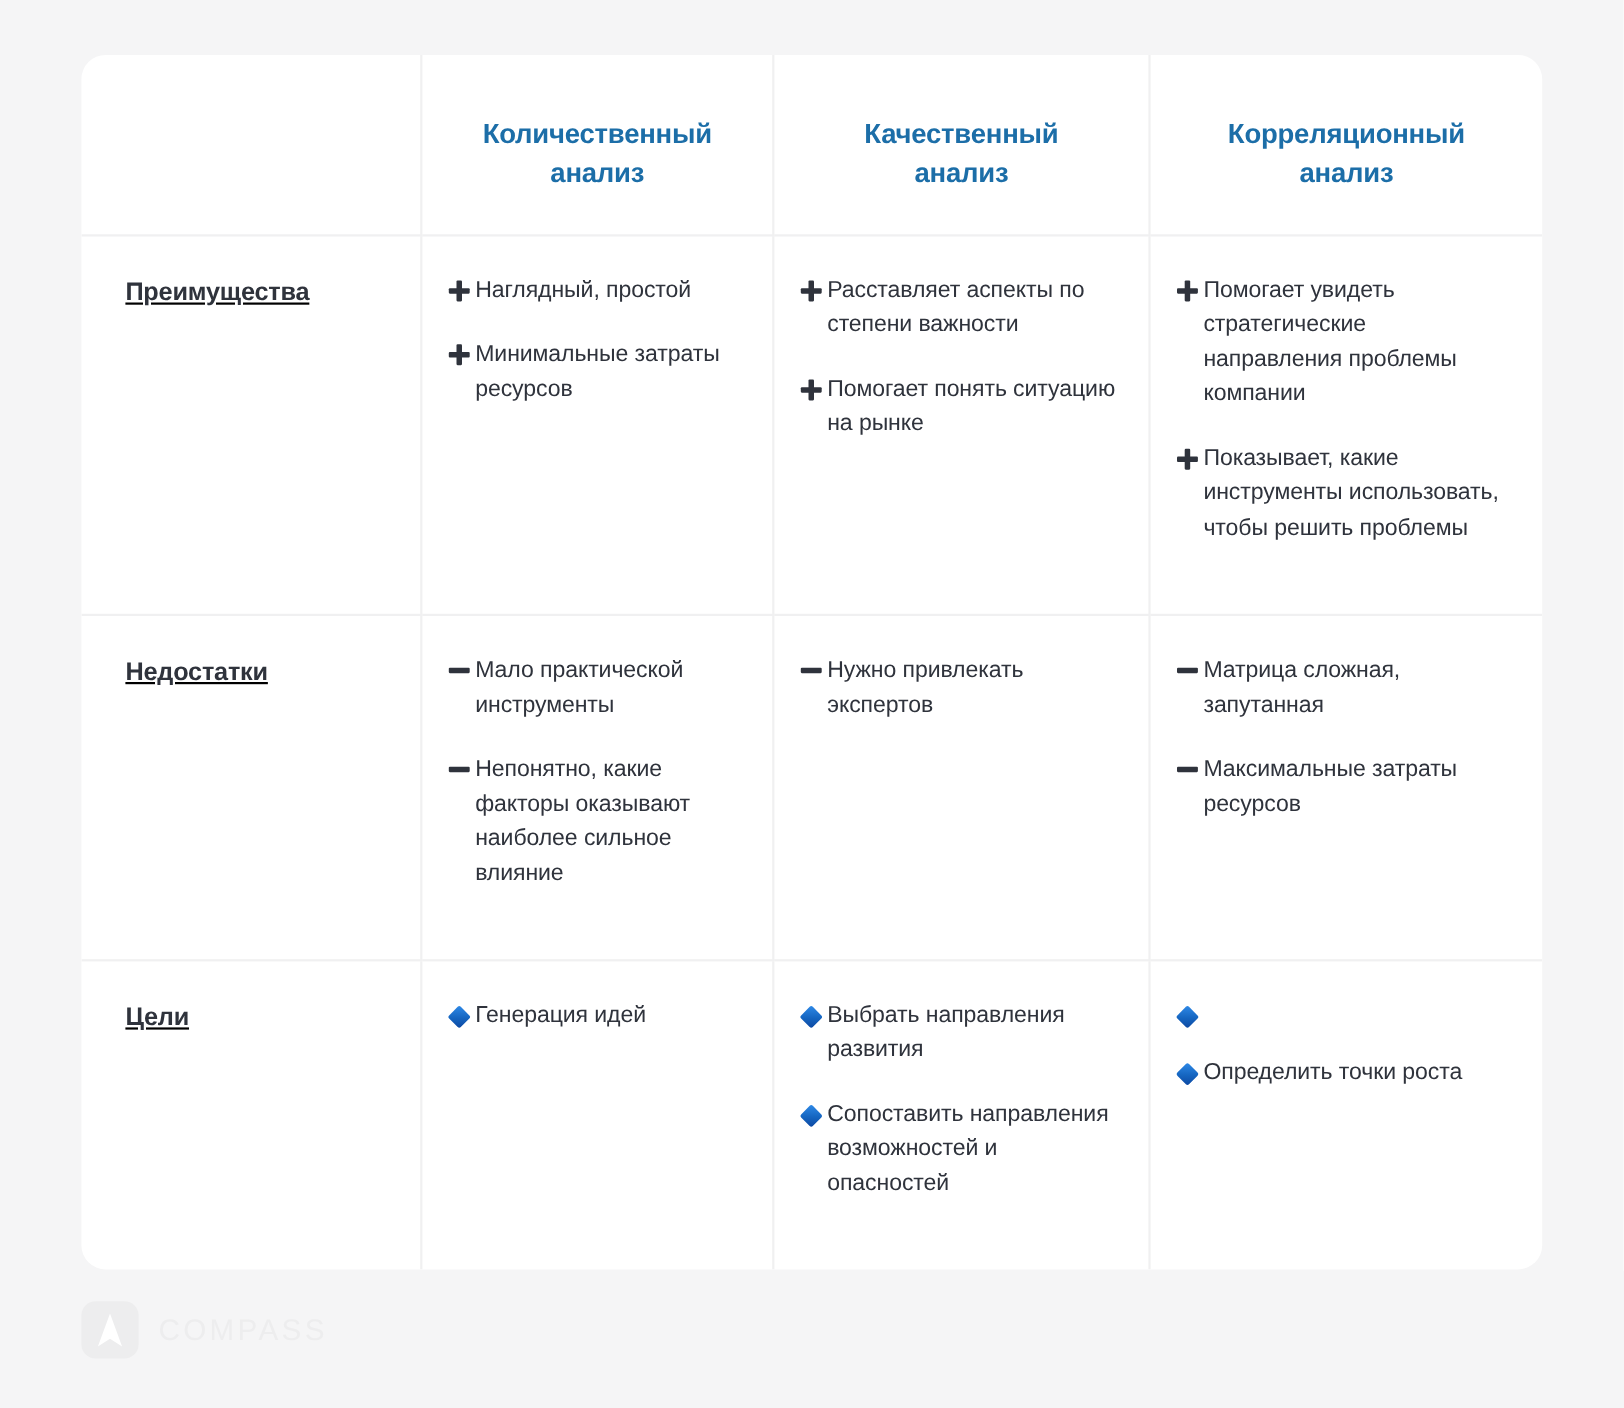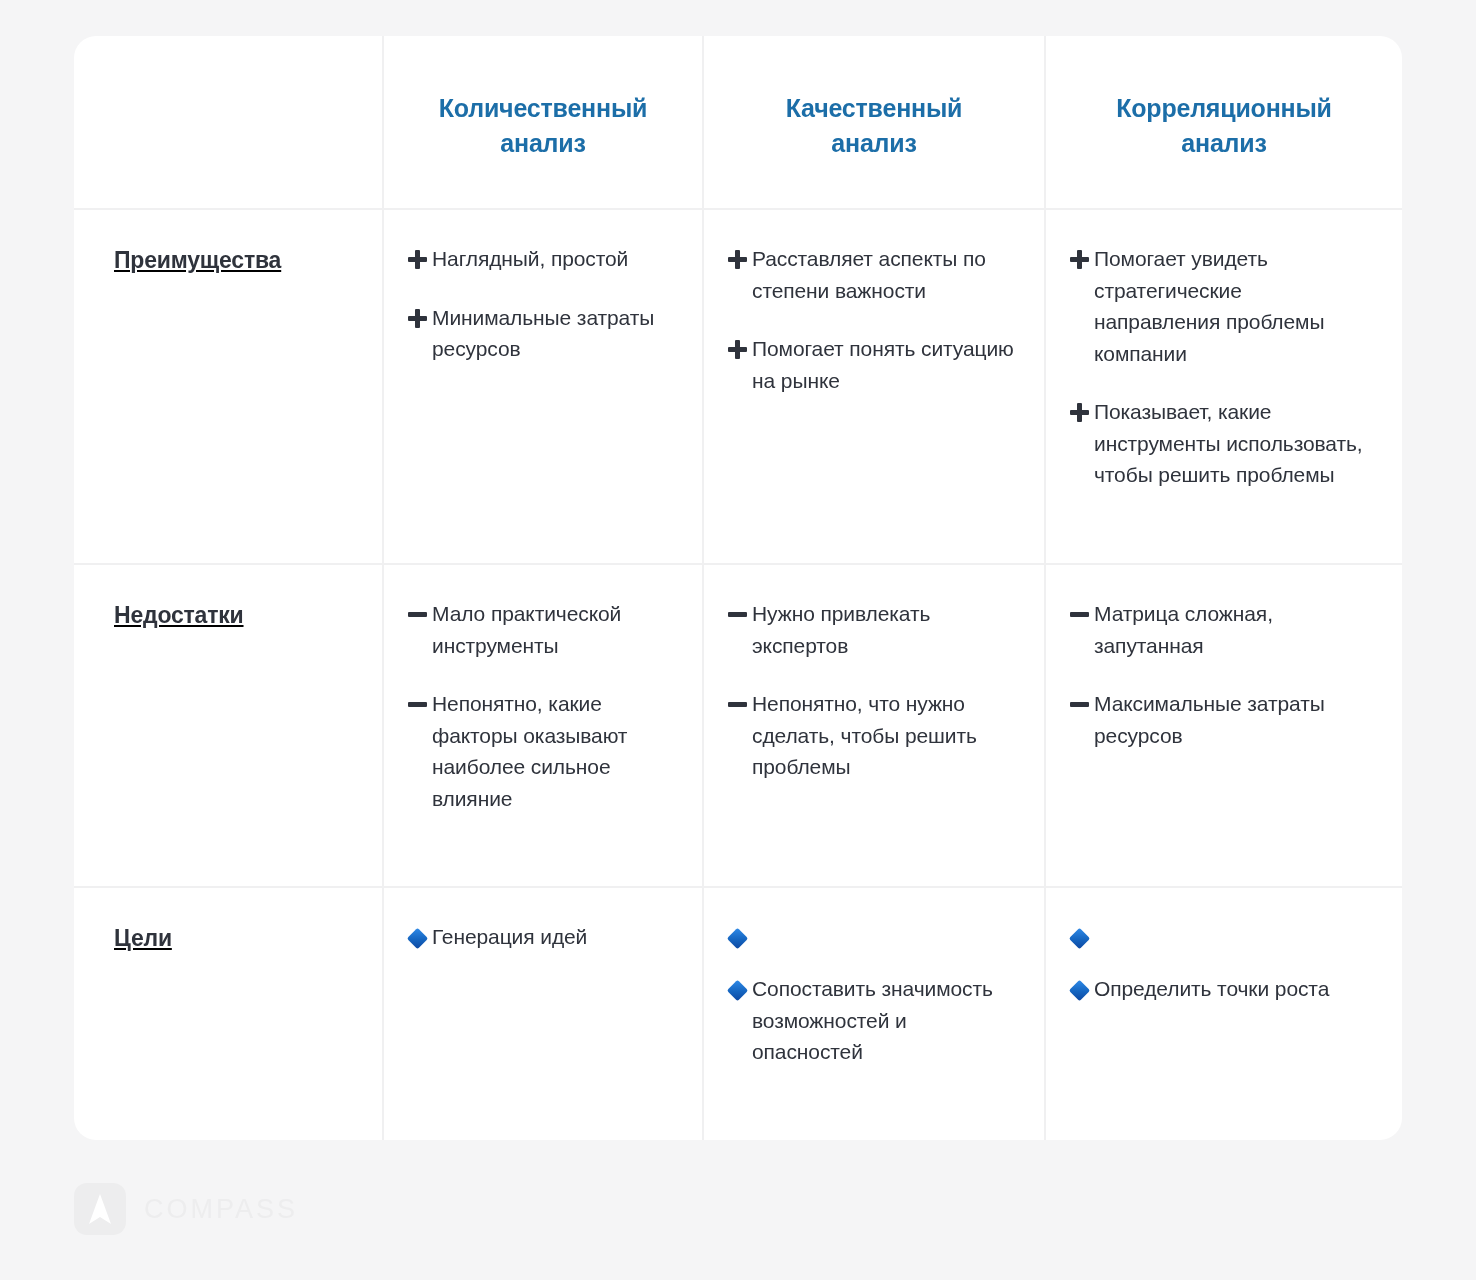--- a/index.html
+++ b/index.html
@@ -20,21 +20,21 @@
     position: relative;
     width: 1476px;
     height: 1280px;
     box-sizing: border-box;
   }
 
   
   .card {
     position: absolute;
     left: 74px;
-    top: 36px;
+    top: 50px;
     width: 1328px;
     height: 1104px;
     background: #ffffff;
     border-radius: 22px;
     box-sizing: border-box;
     overflow: hidden;
   }
 
   .grid {
     display: grid;
@@ -290,26 +290,20 @@
       </div>
 
       <div class="cell col-sep row-sep-bottom list-cell">
         <ul class="items">
           <li>
             <span class="bullet">
                 <span class="ico-minus"></span>
               </span>
             <span class="item-text">Нужно привлекать экспертов</span>
           </li>
-          <li>
-            <span class="bullet">
-                <span class="ico-minus"></span>
-              </span>
-            <span class="item-text">Непонятно, что нужно сделать, чтобы решить проблемы</span>
-          </li>
         </ul>
       </div>
 
       <div class="cell row-sep-bottom list-cell">
         <ul class="items">
           <li>
             <span class="bullet">
                 <span class="ico-minus"></span>
               </span>
             <span class="item-text">Матрица сложная, запутанная</span>
@@ -337,26 +331,27 @@
           </li>
         </ul>
       </div>
 
       <div class="cell col-sep list-cell">
         <ul class="items">
           <li>
             <span class="bullet">
                 <span class="ico-diamond"></span>
               </span>
-          </li>
-          <li>
-            <span class="bullet">
-                <span class="ico-diamond"></span>
-              </span>
-            <span class="item-text">Сопоставить значимость возможностей и опасностей</span>
+            <span class="item-text">Выбрать направления развития</span>
+          </li>
+          <li>
+            <span class="bullet">
+                <span class="ico-diamond"></span>
+              </span>
+            <span class="item-text">Сопоставить направления возможностей и опасностей</span>
           </li>
         </ul>
       </div>
 
       <div class="cell list-cell">
         <ul class="items">
           <li>
             <span class="bullet">
                 <span class="ico-diamond"></span>
               </span>

